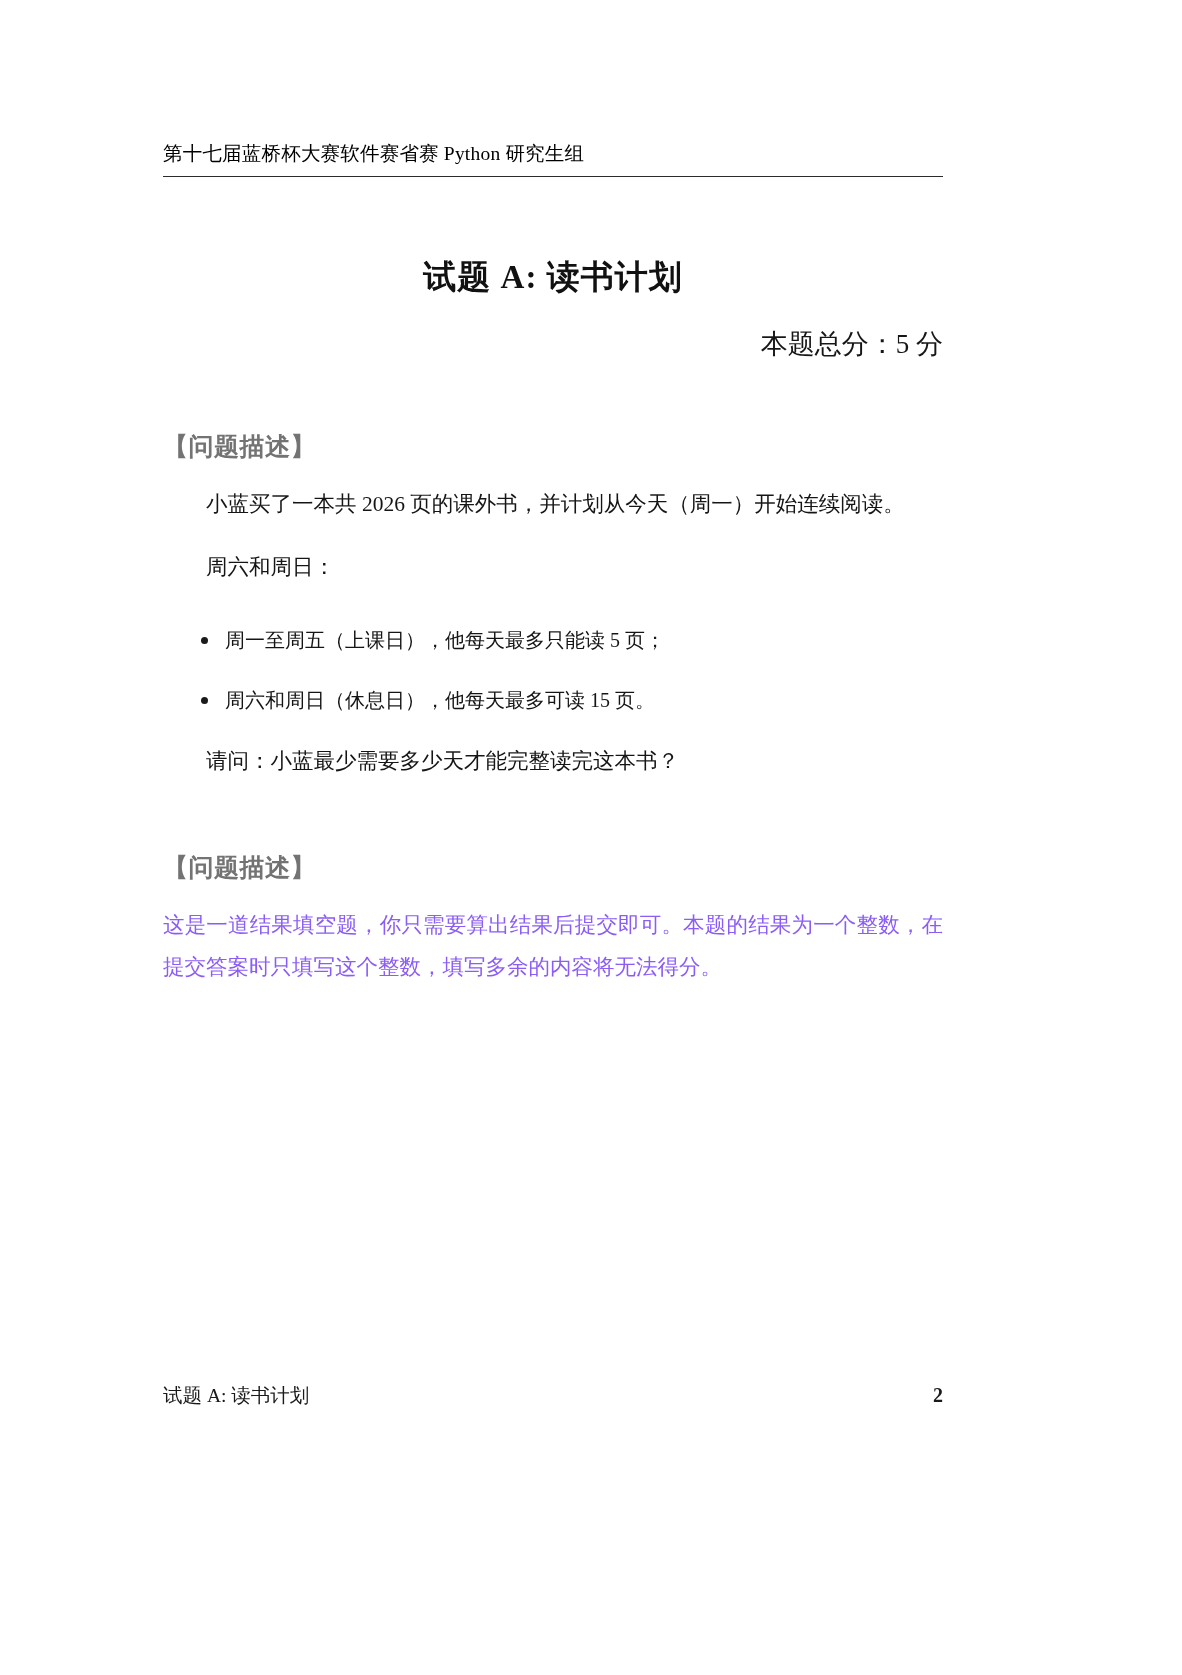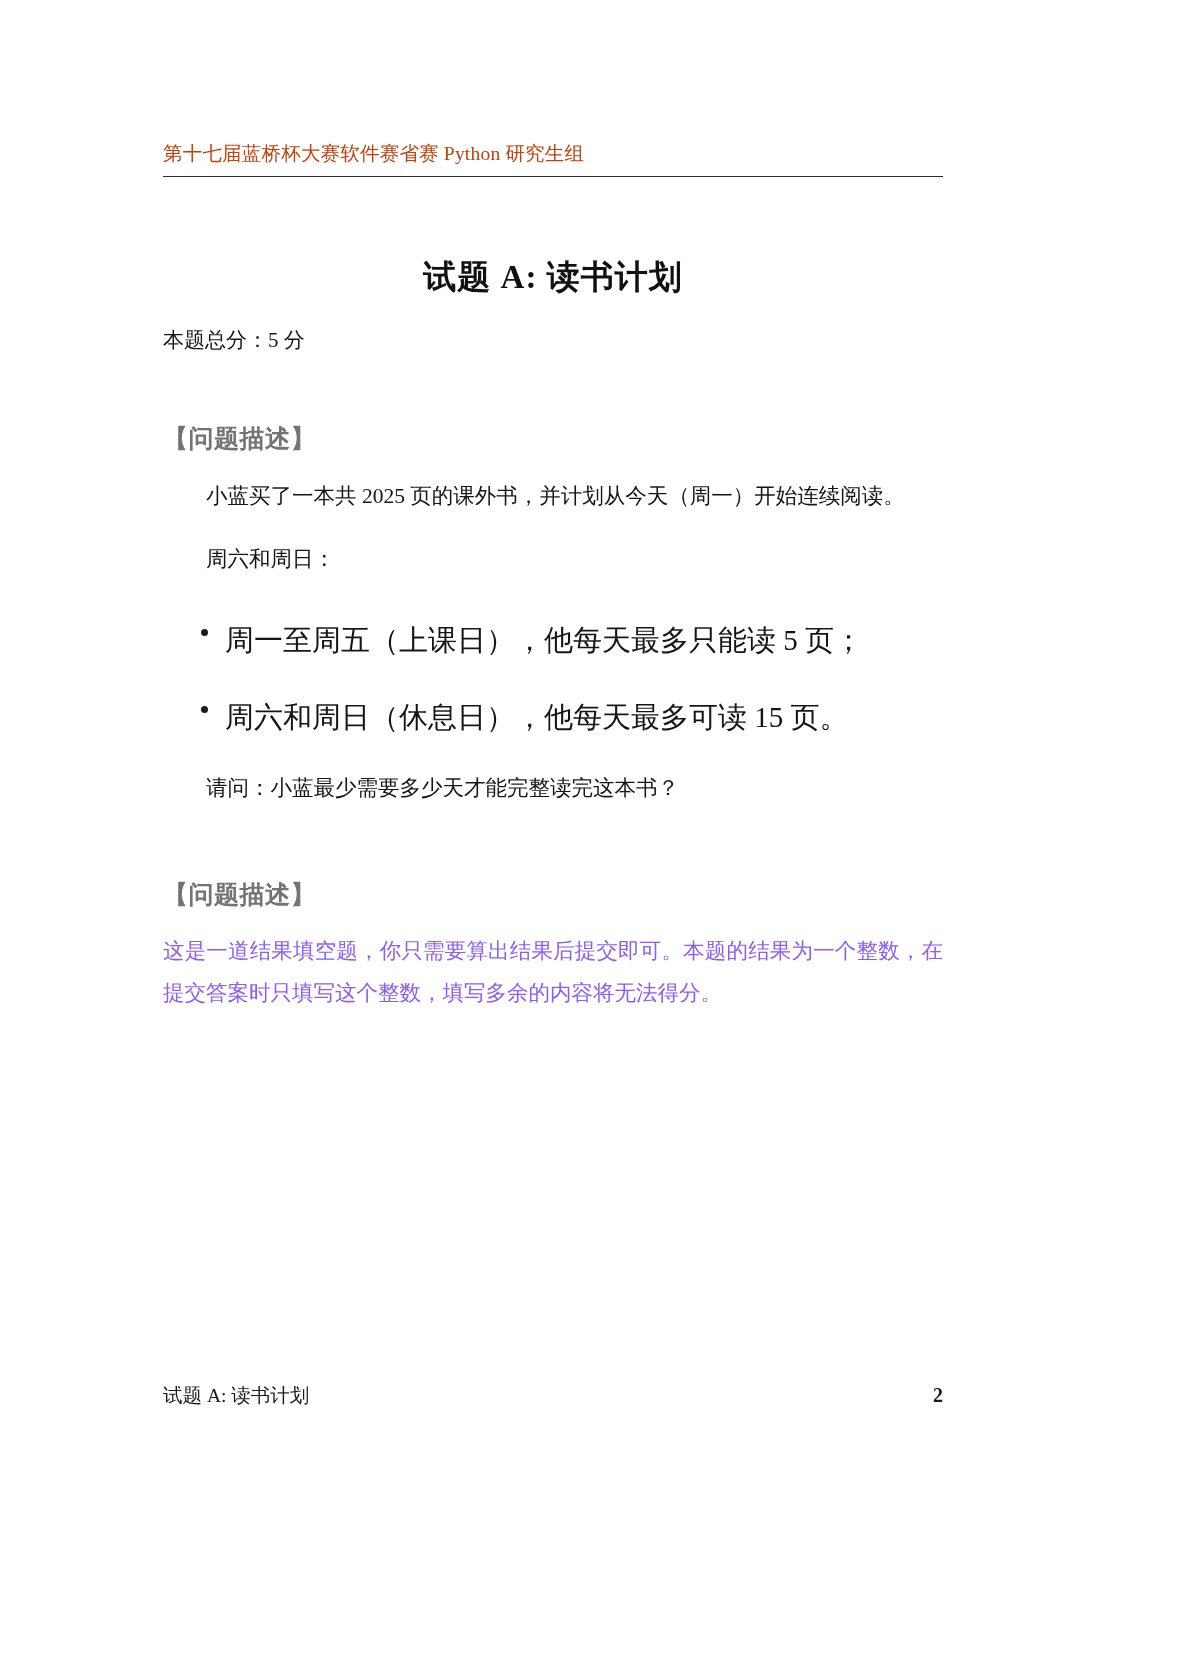--- a/index.html
+++ b/index.html
@@ -24,39 +24,39 @@
   }
   .content {
     position: absolute;
     left: 163px;
     top: 140px;
     width: 780px;
   }
   .running-head {
     font-size: 19.5px;
     letter-spacing: 0.2px;
-    color: #c2410c;
+    color: #000000;
     padding-bottom: 9px;
     line-height: 1.4;
   }
   .head-rule {
     border-bottom: 1.6px solid #2b2b2b;
     width: 780px;
   }
   .title {
     text-align: center;
     font-size: 33px;
     font-weight: bold;
     margin-top: 78px;
     letter-spacing: 1px;
     color: #111;
   }
   .subtitle {
-    text-align: left;
-    font-size: 21px;
+    text-align: right;
+    font-size: 27px;
     margin-top: 26px;
     color: #161616;
   }
   .section-head {
     font-size: 25px;
     font-weight: bold;
     margin-top: 68px;
     color: #737373;
     letter-spacing: 0.5px;
   }
@@ -72,21 +72,21 @@
   }
   .para.tight {
     margin-top: 6px;
   }
   ul.bullets {
     list-style: none;
     margin: 32px 0 0 0;
     padding: 0;
   }
   ul.bullets li {
-    font-size: 29px;
+    font-size: 20px;
     line-height: 1.9;
     margin-bottom: 22px;
     padding-left: 62px;
     position: relative;
     color: #151515;
   }
   ul.bullets li::before {
     content: "";
     position: absolute;
     left: 38px;
@@ -126,21 +126,21 @@
 
   <div class="content">
 
     <div class="running-head">第十七届蓝桥杯大赛软件赛省赛 Python 研究生组</div>
     <div class="head-rule"></div>
 
     <h1 class="title">试题 A: 读书计划</h1>
     <div class="subtitle">本题总分：5 分</div>
 
     <h2 class="section-head">【问题描述】</h2>
-    <p class="para indent">小蓝买了一本共 2025 页的课外书，并计划从今天（周一）开始连续阅读。</p>
+    <p class="para indent">小蓝买了一本共 2026 页的课外书，并计划从今天（周一）开始连续阅读。</p>
     <p class="para indent tight">周六和周日：</p>
 
     <ul class="bullets">
       <li>周一至周五（上课日），他每天最多只能读 5 页；</li>
       <li>周六和周日（休息日），他每天最多可读 15 页。</li>
     </ul>
 
     <p class="para indent">请问：小蓝最少需要多少天才能完整读完这本书？</p>
 
     <h2 class="section-head">【问题描述】</h2>

